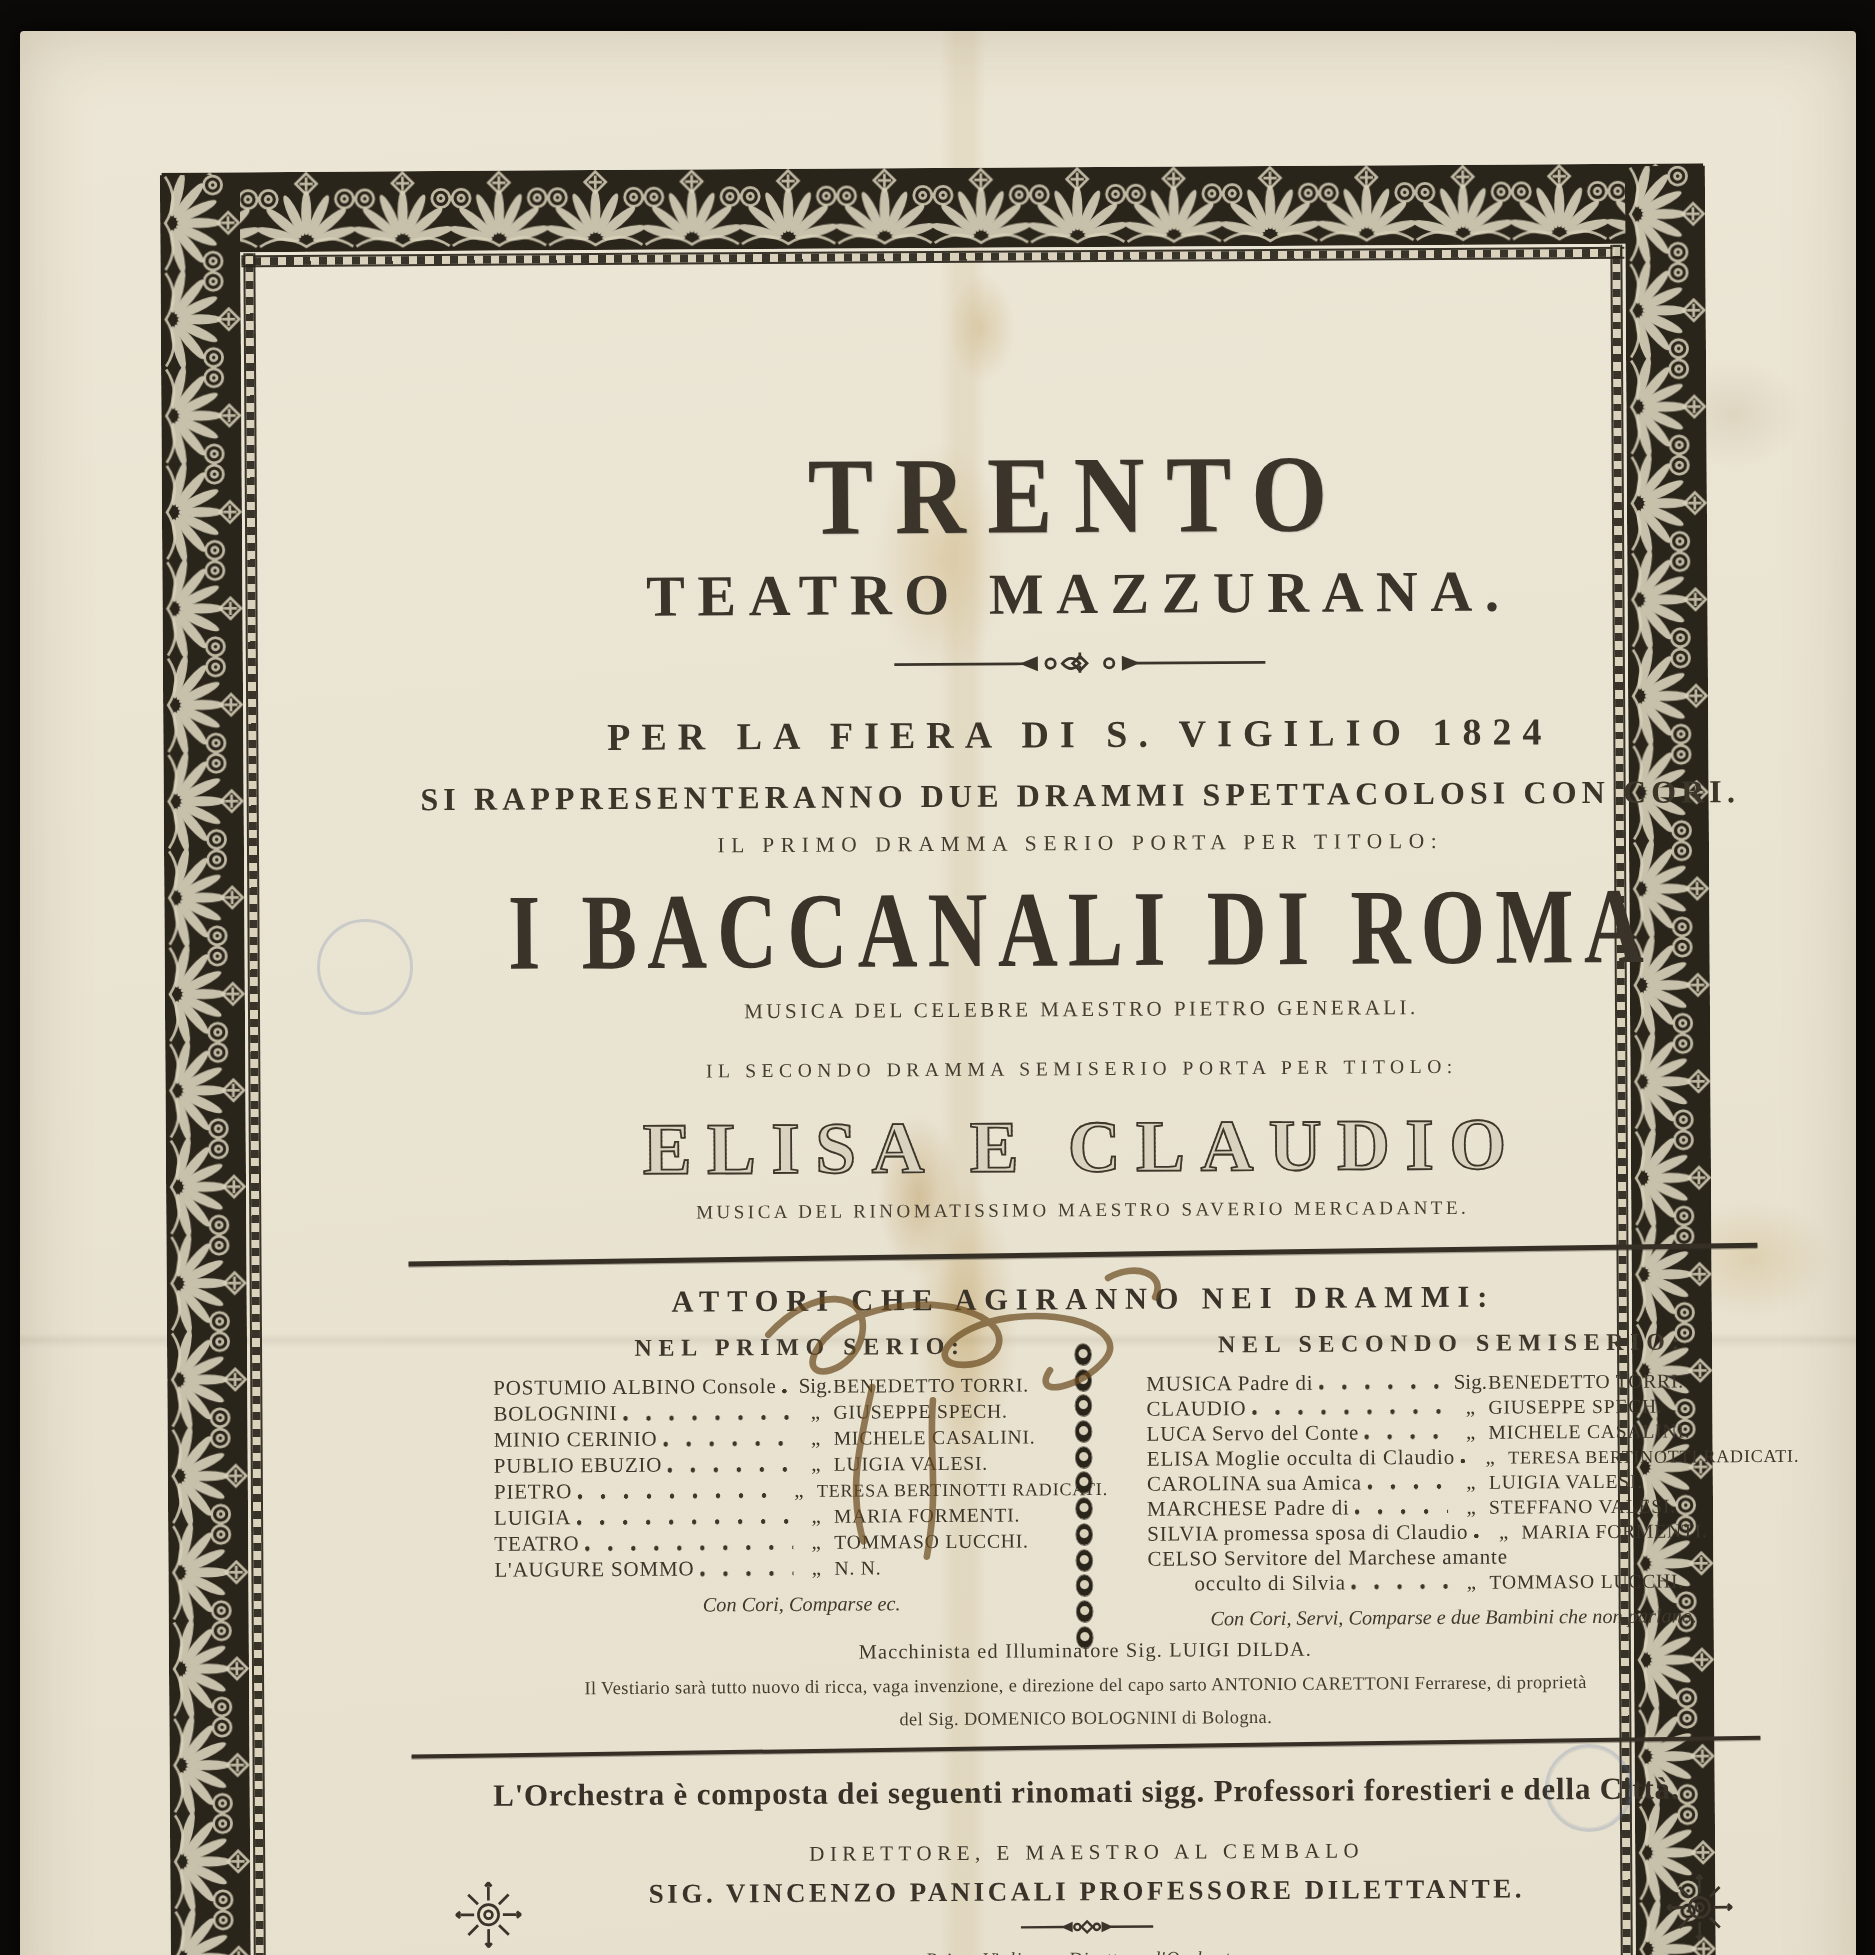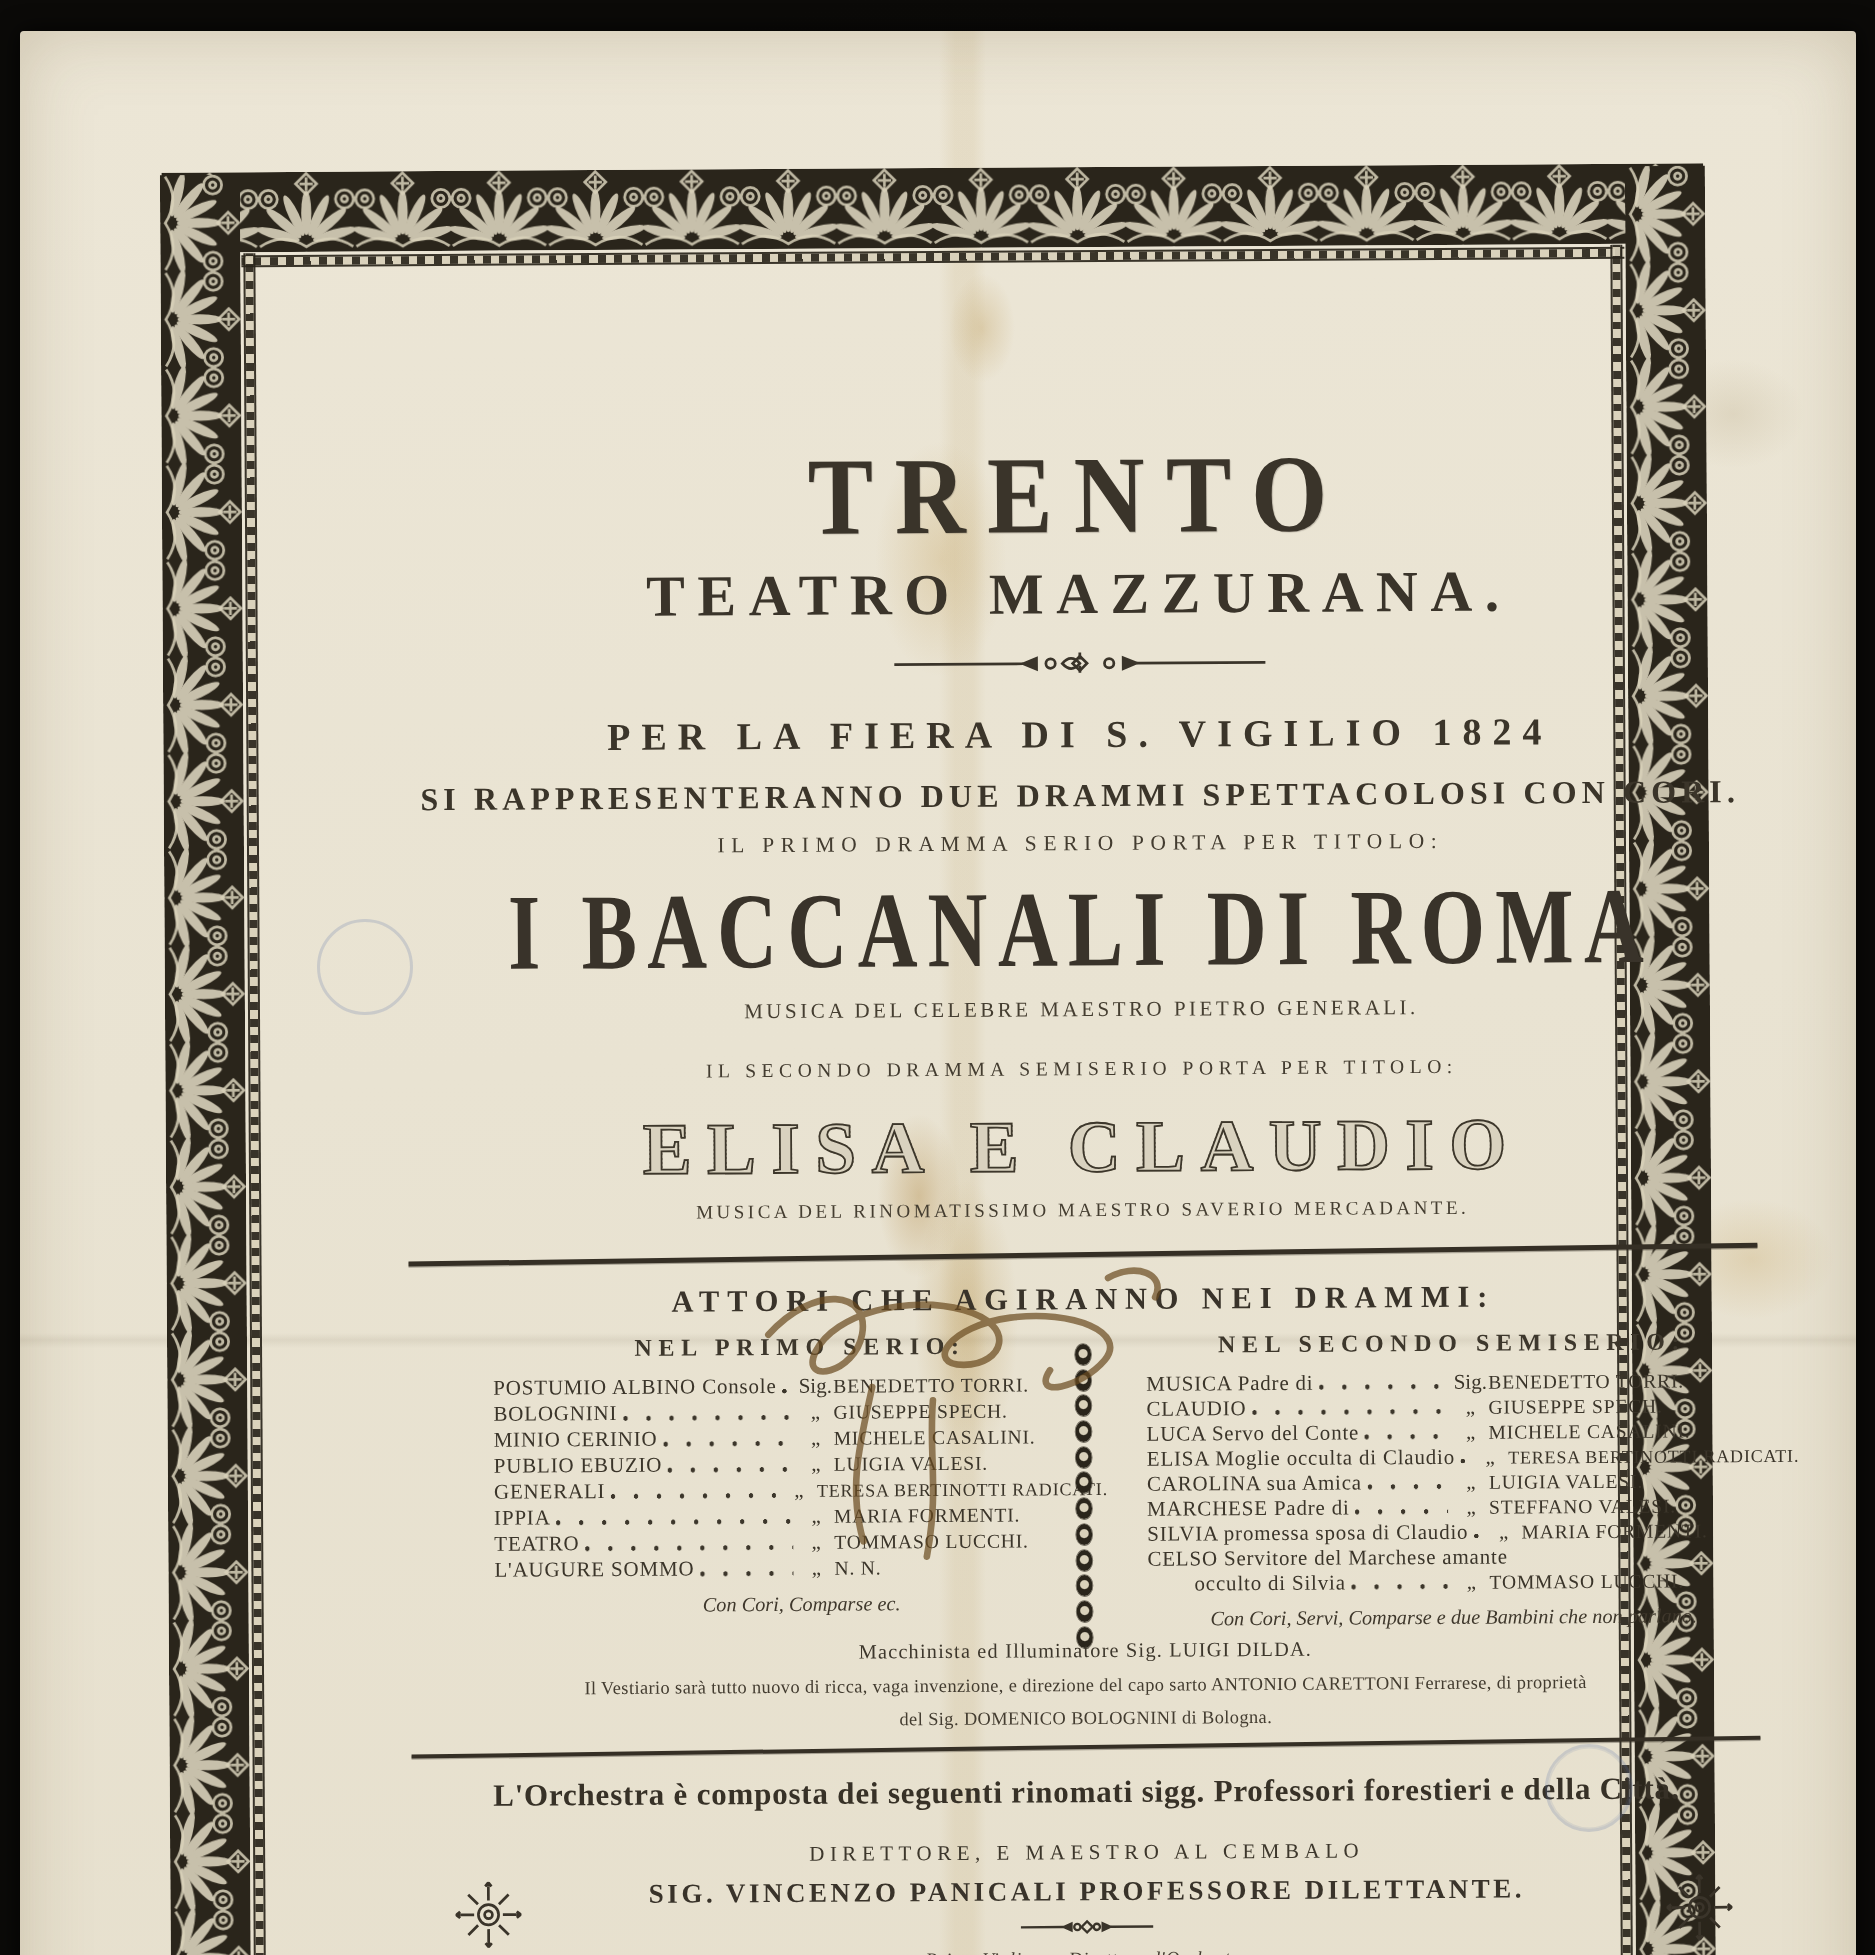--- a/index.html
+++ b/index.html
@@ -210,27 +210,27 @@
               <span class="prefix">„</span>
               <span class="name">MICHELE CASALINI.</span>
             </div>
           <div class="cast-row">
               <span class="role">PUBLIO EBUZIO</span>
               <span class="leader"></span>
               <span class="prefix">„</span>
               <span class="name">LUIGIA VALESI.</span>
             </div>
           <div class="cast-row">
-              <span class="role">GENERALI</span>
+              <span class="role">PIETRO</span>
               <span class="leader"></span>
               <span class="prefix">„</span>
               <span class="name" style="font-size:18px">TERESA BERTINOTTI RADICATI.</span>
             </div>
           <div class="cast-row">
-              <span class="role">IPPIA</span>
+              <span class="role">LUIGIA</span>
               <span class="leader"></span>
               <span class="prefix">„</span>
               <span class="name">MARIA FORMENTI.</span>
             </div>
           <div class="cast-row">
               <span class="role">TEATRO</span>
               <span class="leader"></span>
               <span class="prefix">„</span>
               <span class="name">TOMMASO LUCCHI.</span>
             </div>

